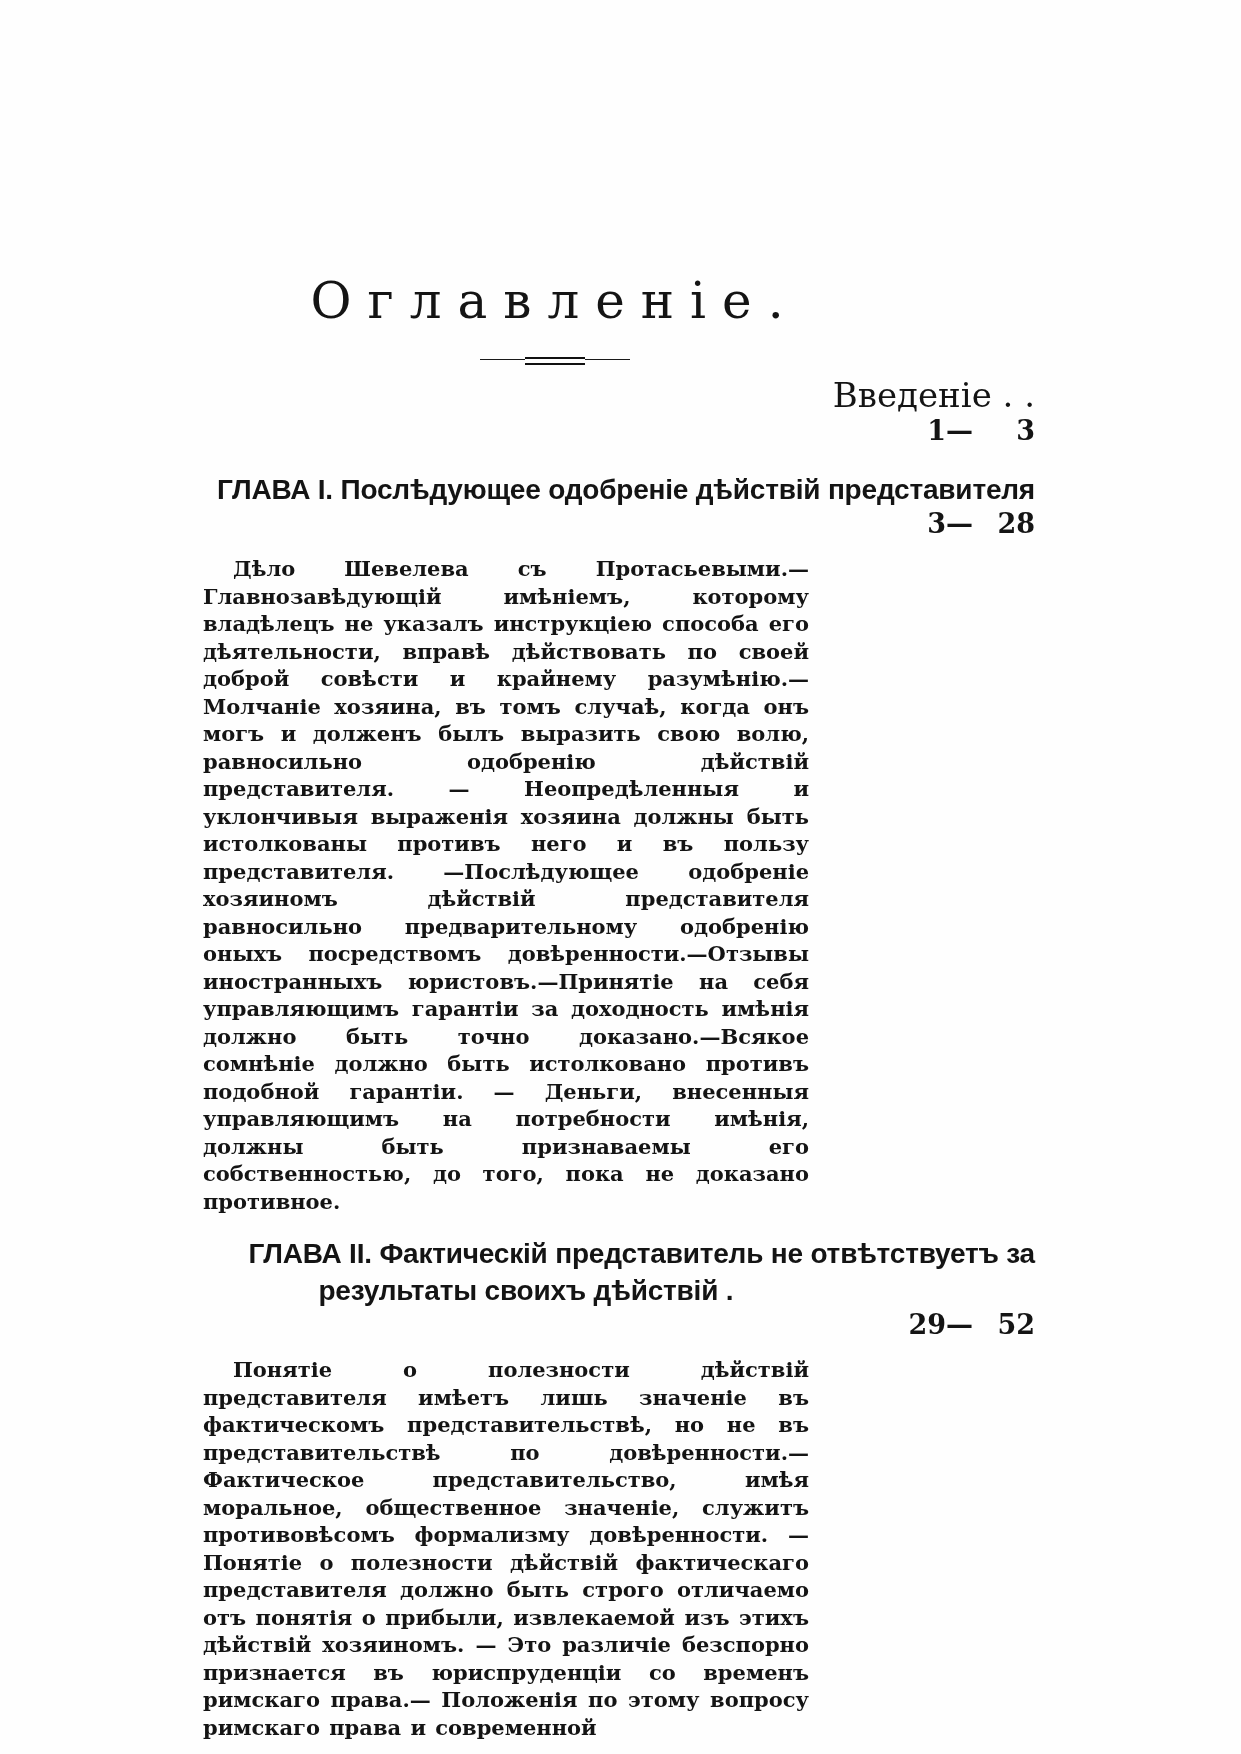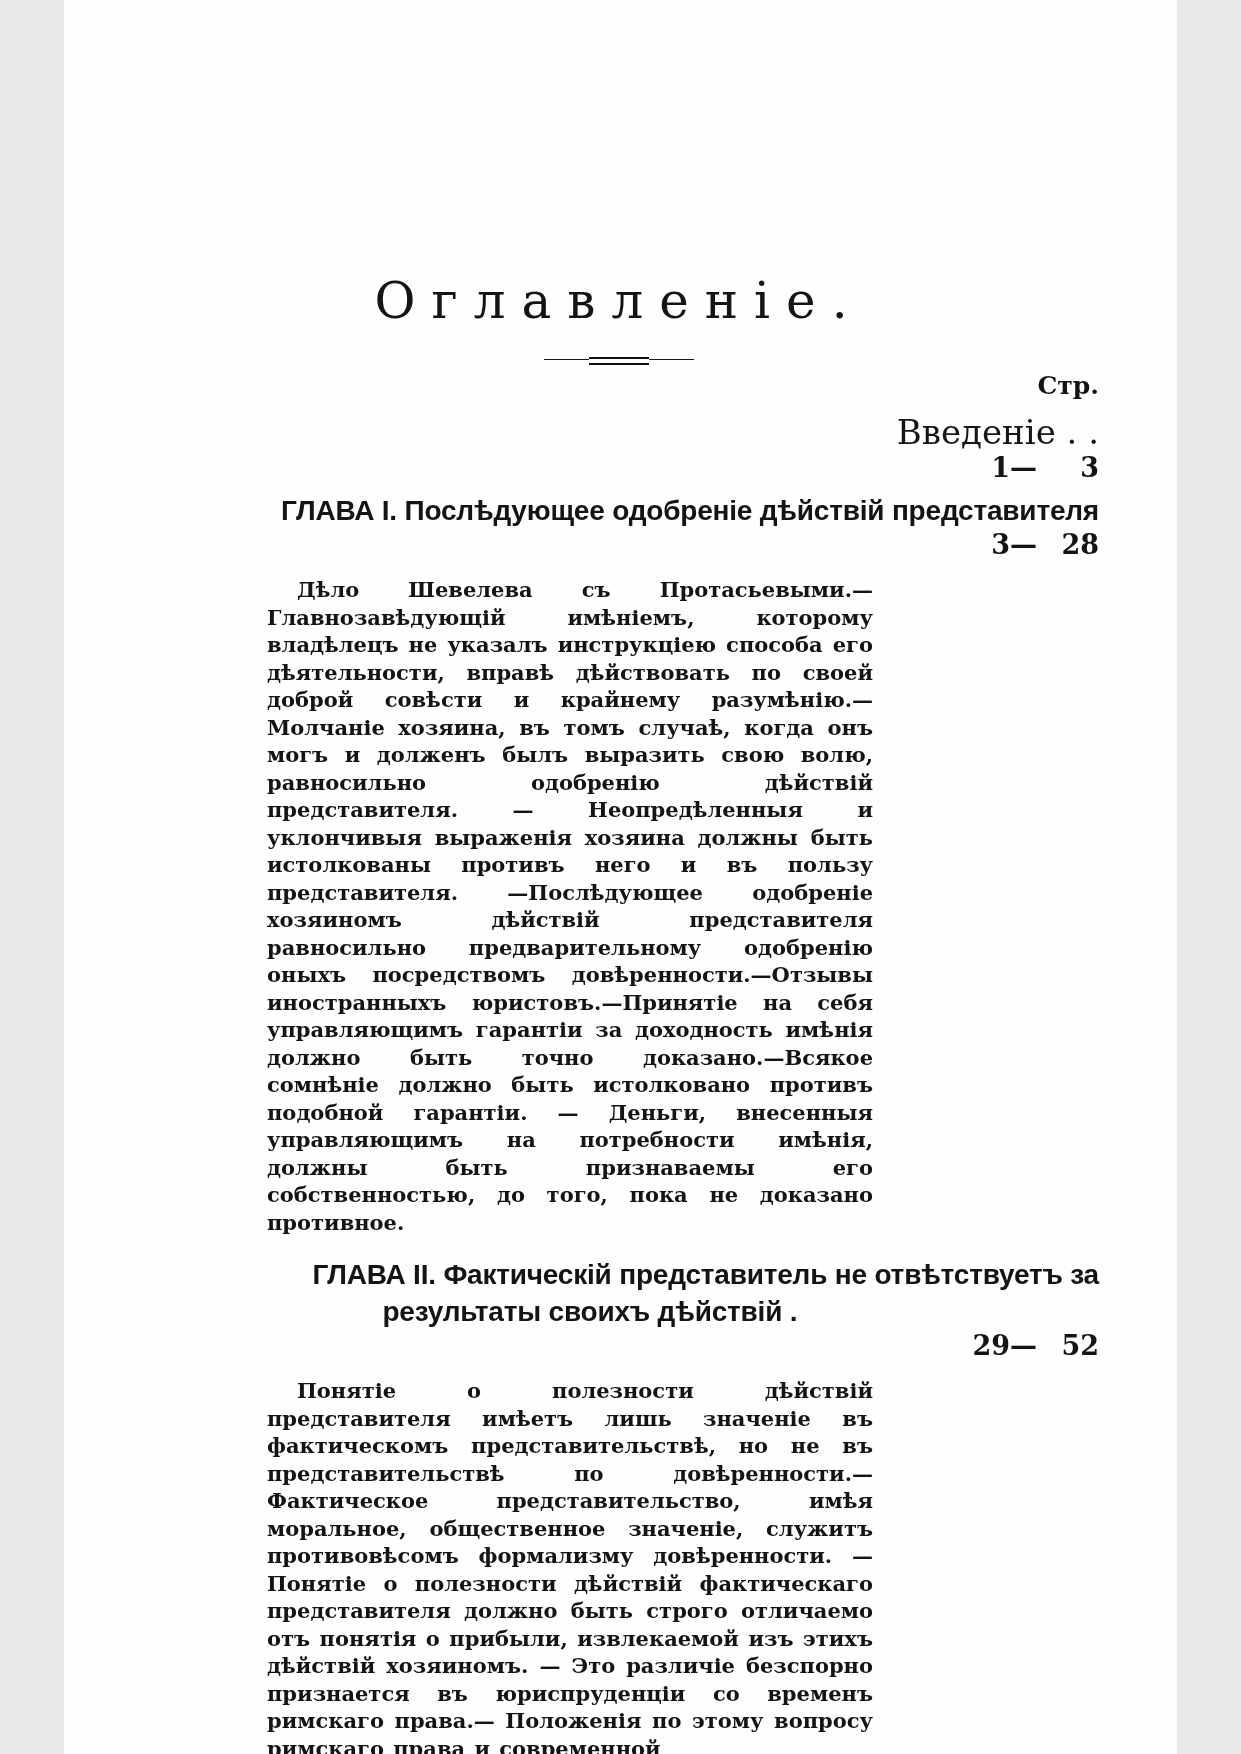--- a/index.html
+++ b/index.html
@@ -1,18 +1,18 @@
 <!DOCTYPE html>
 <html><head>
 <meta charset="utf-8">
 <style>
   html,body{margin:0;padding:0;background:#e8e8e8;}
   .sheet{
     position:relative;
-    width:1113px;height:1754px;
+    width:1241px;height:1754px;
     background:#fefefe;
     margin:0 auto;
     color:#141414;
     font-family:"DejaVu Serif", serif;
     overflow:hidden;
   }
   .content{
     position:absolute;
     left:175px;top:272px;
     width:860px;
@@ -61,21 +61,21 @@
     padding-bottom:3px;
   }
   .pg-from{display:inline-block;width:80px;text-align:right;}
   .pg-to{display:inline-block;width:62px;text-align:right;}
   .intro-row{margin-top:12px;}
   .intro-label{
     font-size:34px;
     line-height:40px;
     white-space:nowrap;
   }
-  .chapter-row{margin-top:6px;}
+  .chapter-row{margin-top:22px;}
   .ch-heading{
     font-family:"Liberation Sans", sans-serif;
     font-weight:700;
     font-size:28px;
     line-height:37px;
     letter-spacing:-0.2px;
   }
   .ch-heading .l2{padding-left:70px;}
   .summary{
     margin:13px 0 0 28px;
@@ -95,21 +95,20 @@
 <div class="sheet">
   <div class="content">
 
     <div class="page-title">Оглавленіе.</div>
 
     <div class="ornament">
       <div class="bar"></div>
       <div class="core"></div>
     </div>
 
-    <div class="col-header">Стр.</div>
 
     <div class="row intro-row">
       <div class="grow intro-label">Введеніе . .</div>
       <div class="pages">
         <span class="pg-from">1—</span><span class="pg-to">3</span>
       </div>
     </div>
 
     <div class="row chapter-row">
       <div class="grow ch-heading">

